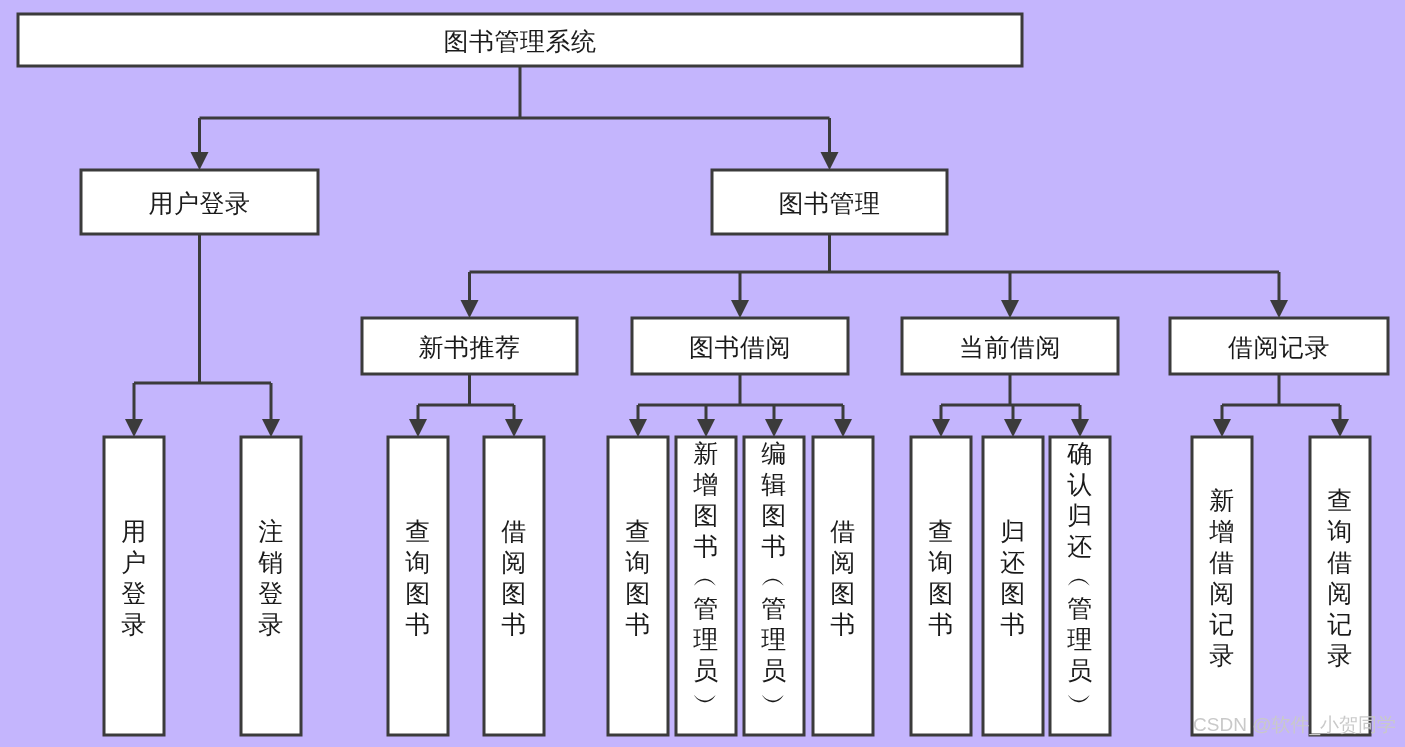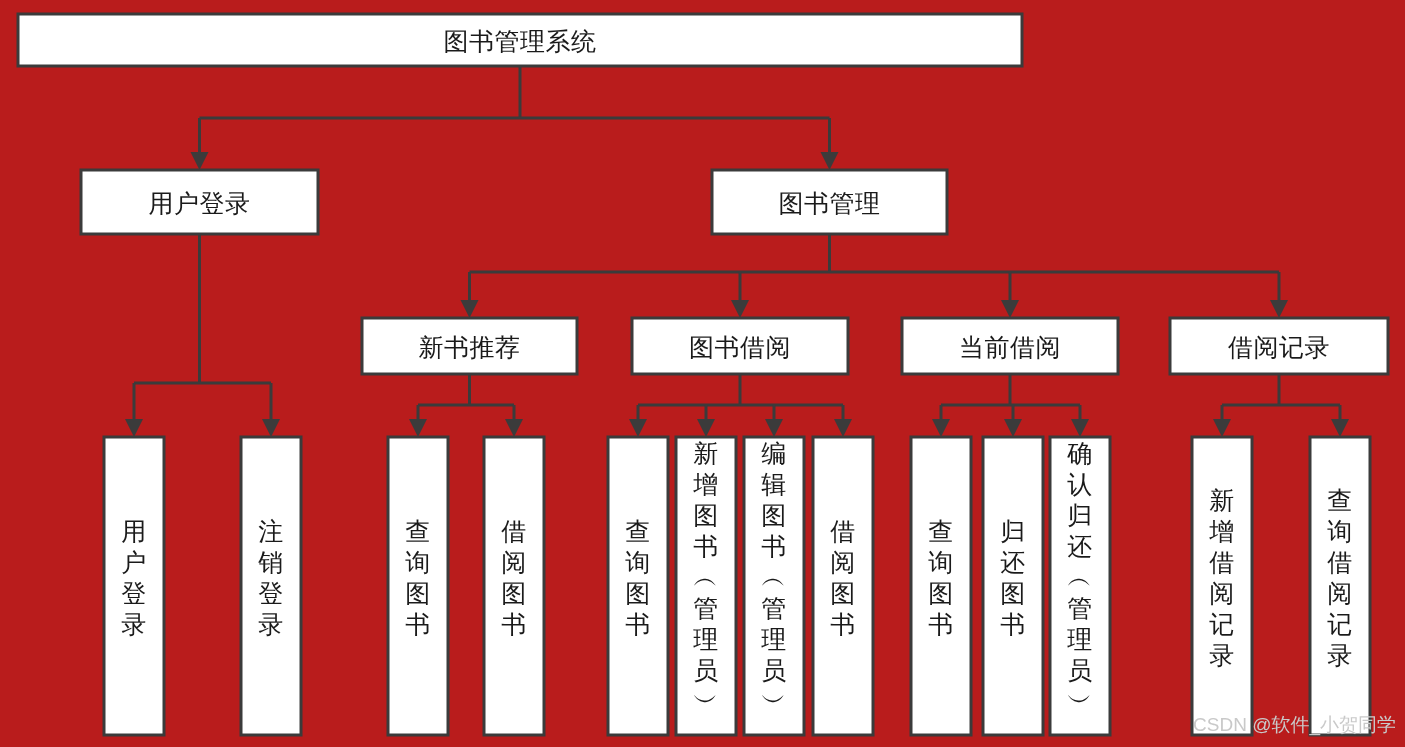--- a/index.html
+++ b/index.html
@@ -8,21 +8,21 @@
     padding: 0;
     background: #ffffff;
   }
   body {
     font-family: "Liberation Sans", "DejaVu Sans", sans-serif;
   }
   #diagram-root {
     position: relative;
     width: 1405px;
     height: 747px;
-    background: #b91c1c;
+    background: #c4b5fd;
     overflow: hidden;
   }
   svg.diagram-canvas {
     position: absolute;
     left: 0;
     top: 0;
     width: 1405px;
     height: 747px;
     display: block;
   }

